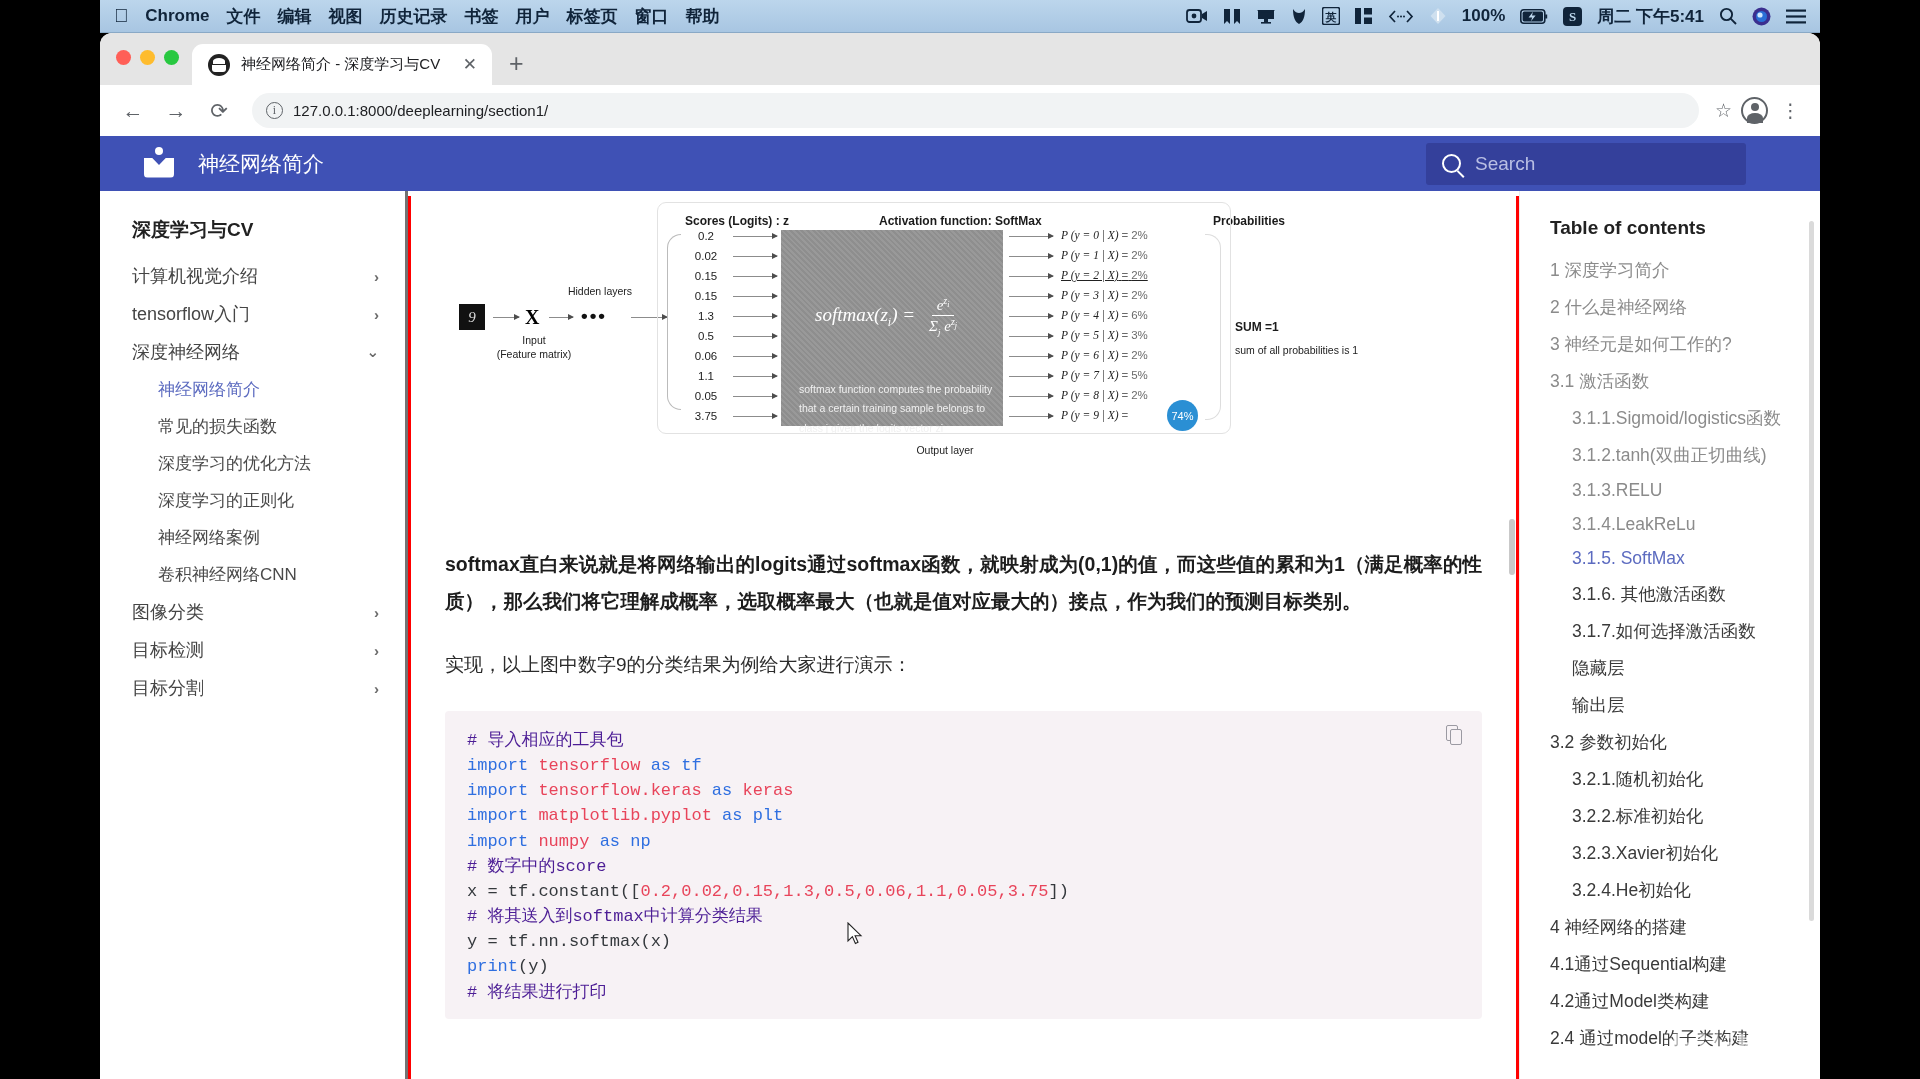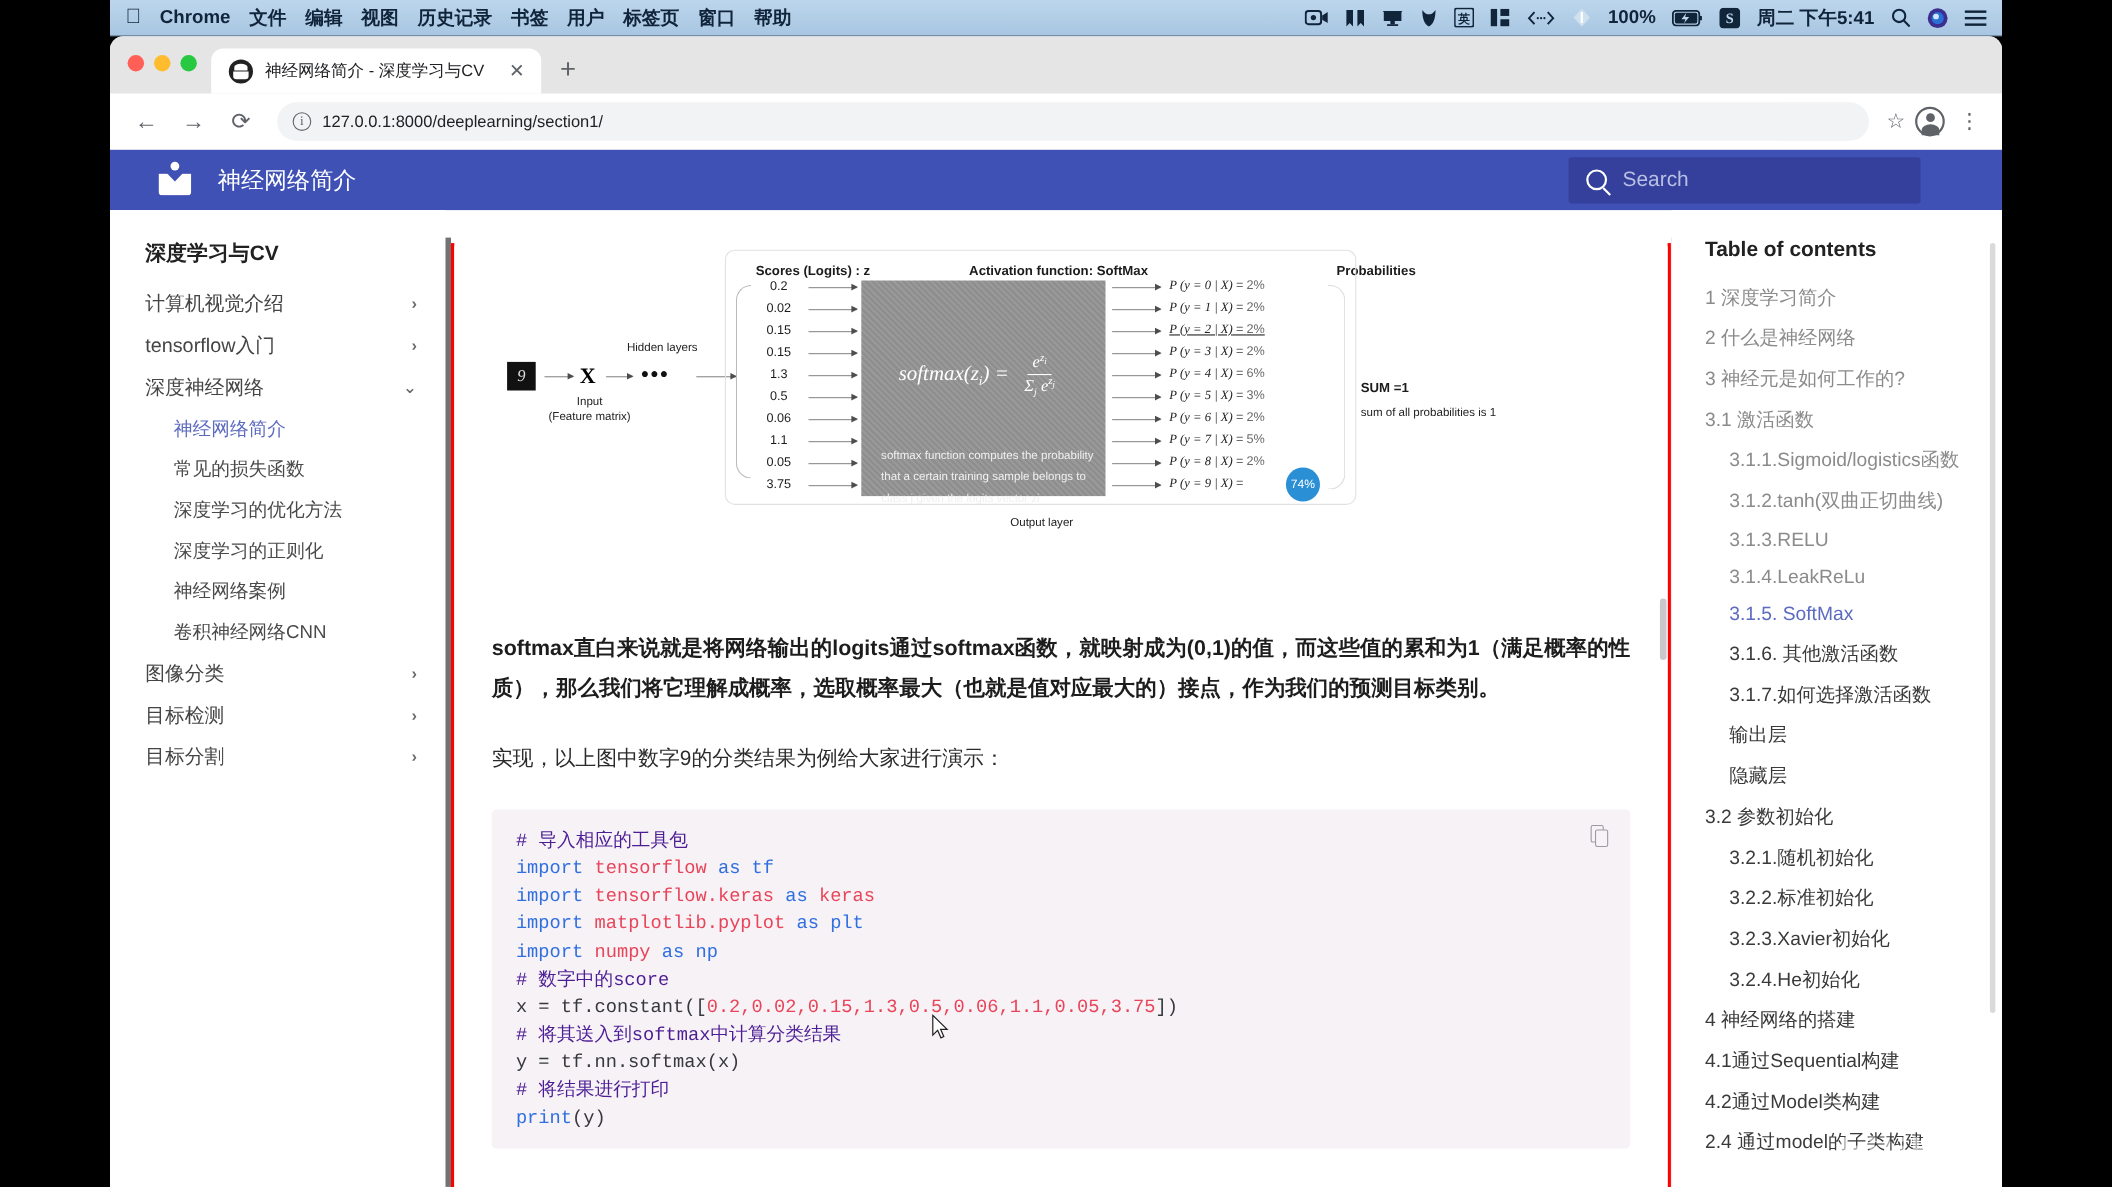--- a/index.html
+++ b/index.html
@@ -85,21 +85,21 @@
   
   #leftnav { width:305px; flex:none; padding:26px 26px 0 32px; background:#fff; }
   .nav-head { font-size:19px; font-weight:bold; color:#212121; margin-bottom:14px;}
   .nav-row { display:flex; align-items:center; padding:7px 0; font-size:18px; color:#454545; cursor:pointer;}
   .nav-row .lbl{flex:1; white-space:nowrap;}
   .nav-row .chev{ color:#6b6b6b; font-size:15px; font-weight:bold;}
   .nav-row.sub { padding-left:26px; font-size:17px; color:#4a4a4a;}
   .nav-row.sub.active { color:#5c6bc0; }
 
   
-  #main { flex:1; position:relative; border-left:5px solid #737373; border-right:1px solid #ececec;margin-top:25px; }
+  #main { flex:1; position:relative; border-left:3px solid #737373; border-right:1px solid #ececec; }
   #redbox {
     position:absolute; left:0px; top:5px; right:0px; bottom:-6px;
     border:3px solid #ff0000;
   }
   #article { position:absolute; left:3px; right:3px; top:3px; bottom:0; padding:14px 34px 0 34px; overflow:hidden; background:#fff;}
 
   
   #figure { width:100%; height:320px; position:relative; font-family:"Liberation Sans",sans-serif; }
   .fig-col-title { position:absolute; font-size:12px; font-weight:bold; color:#1b1b1b; }
   .logit { position:absolute; font-size:11.5px; color:#1b1b1b; text-align:center; width:34px;}
@@ -460,22 +460,22 @@
               <div id="code-lines">
                   <div class="ln"><span class="c-cm"># 导入相应的工具包</span></div>
                   <div class="ln"><span class="c-kw">import </span><span class="c-mod">tensorflow </span><span class="c-kw">as </span><span class="c-kw">tf</span></div>
                   <div class="ln"><span class="c-kw">import </span><span class="c-mod">tensorflow.keras </span><span class="c-kw">as </span><span class="c-mod">keras</span></div>
                   <div class="ln"><span class="c-kw">import </span><span class="c-mod">matplotlib.pyplot </span><span class="c-kw">as </span><span class="c-kw">plt</span></div>
                   <div class="ln"><span class="c-kw">import </span><span class="c-mod">numpy </span><span class="c-kw">as </span><span class="c-kw">np</span></div>
                   <div class="ln"><span class="c-cm"># 数字中的score</span></div>
                   <div class="ln"><span class="c-pl">x = tf.constant([</span><span class="c-num">0.2,0.02,0.15,1.3,0.5,0.06,1.1,0.05,3.75</span><span class="c-pl">])</span></div>
                   <div class="ln"><span class="c-cm"># 将其送入到softmax中计算分类结果</span></div>
                   <div class="ln"><span class="c-pl">y = tf.nn.softmax(x)</span></div>
+                  <div class="ln"><span class="c-fn">print</span><span class="c-pl">(y)</span></div>
                   <div class="ln"><span class="c-cm"># 将结果进行打印</span></div>
-                  <div class="ln"><span class="c-fn">print</span><span class="c-pl">(y)</span></div>
                 </div>
             </div>
 
           </div>
           <div class="page-scroll"></div>
         </main>
 
         <aside id="toc">
           <div class="toc-head">Table of contents</div>
           <div id="toc-list">
@@ -483,22 +483,22 @@
               <div class="toc-row l0">2 什么是神经网络</div>
               <div class="toc-row l0">3 神经元是如何工作的?</div>
               <div class="toc-row l1">3.1 激活函数</div>
               <div class="toc-row l2">3.1.1.Sigmoid/logistics函数</div>
               <div class="toc-row l2">3.1.2.tanh(双曲正切曲线)</div>
               <div class="toc-row l2">3.1.3.RELU</div>
               <div class="toc-row l2">3.1.4.LeakReLu</div>
               <div class="toc-row l2 active">3.1.5. SoftMax</div>
               <div class="toc-row l2 dark">3.1.6. 其他激活函数</div>
               <div class="toc-row l2 dark">3.1.7.如何选择激活函数</div>
+              <div class="toc-row l2 dark">隐藏层</div>
               <div class="toc-row l2 dark">输出层</div>
-              <div class="toc-row l2 dark">隐藏层</div>
               <div class="toc-row l1 dark">3.2 参数初始化</div>
               <div class="toc-row l2 dark">3.2.1.随机初始化</div>
               <div class="toc-row l2 dark">3.2.2.标准初始化</div>
               <div class="toc-row l2 dark">3.2.3.Xavier初始化</div>
               <div class="toc-row l2 dark">3.2.4.He初始化</div>
               <div class="toc-row l0 dark">4 神经网络的搭建</div>
               <div class="toc-row l1 dark">4.1通过Sequential构建</div>
               <div class="toc-row l1 dark">4.2通过Model类构建</div>
               <div class="toc-row l1 dark">2.4 通过model的子类构建</div>
             </div>

